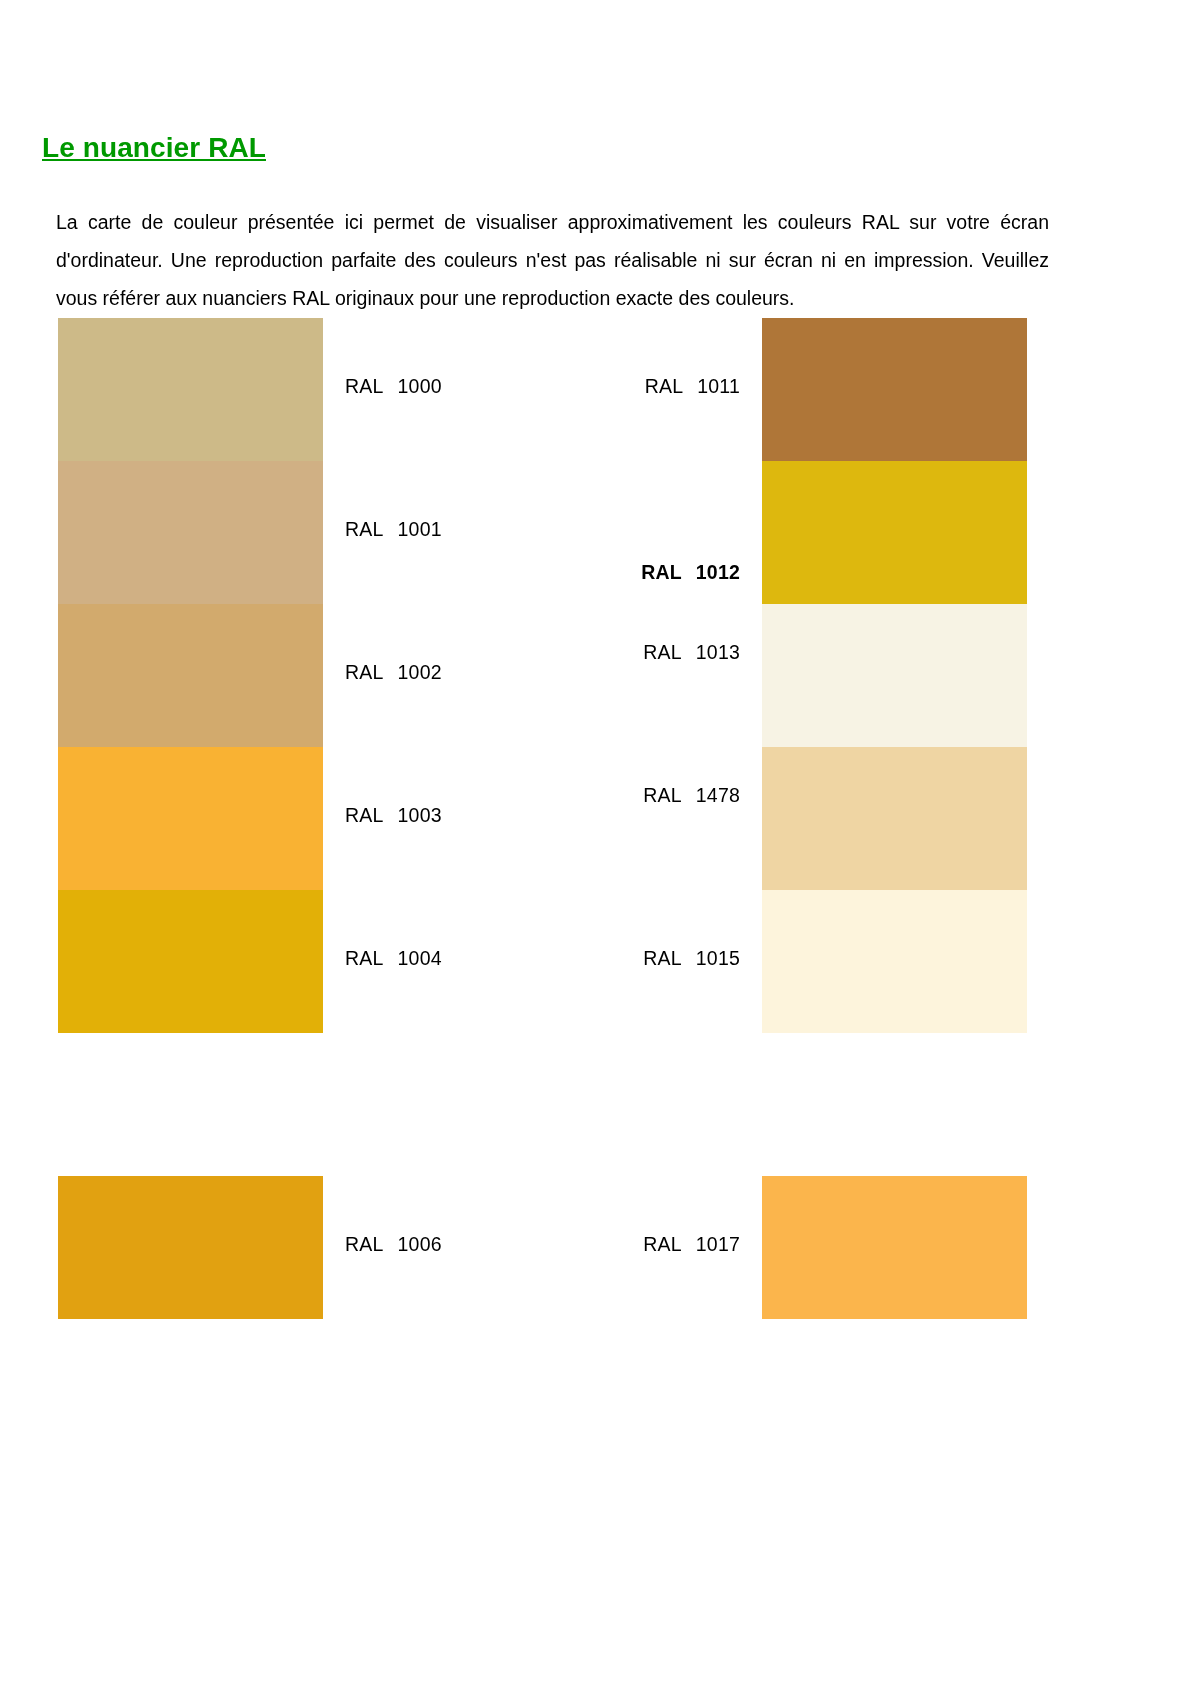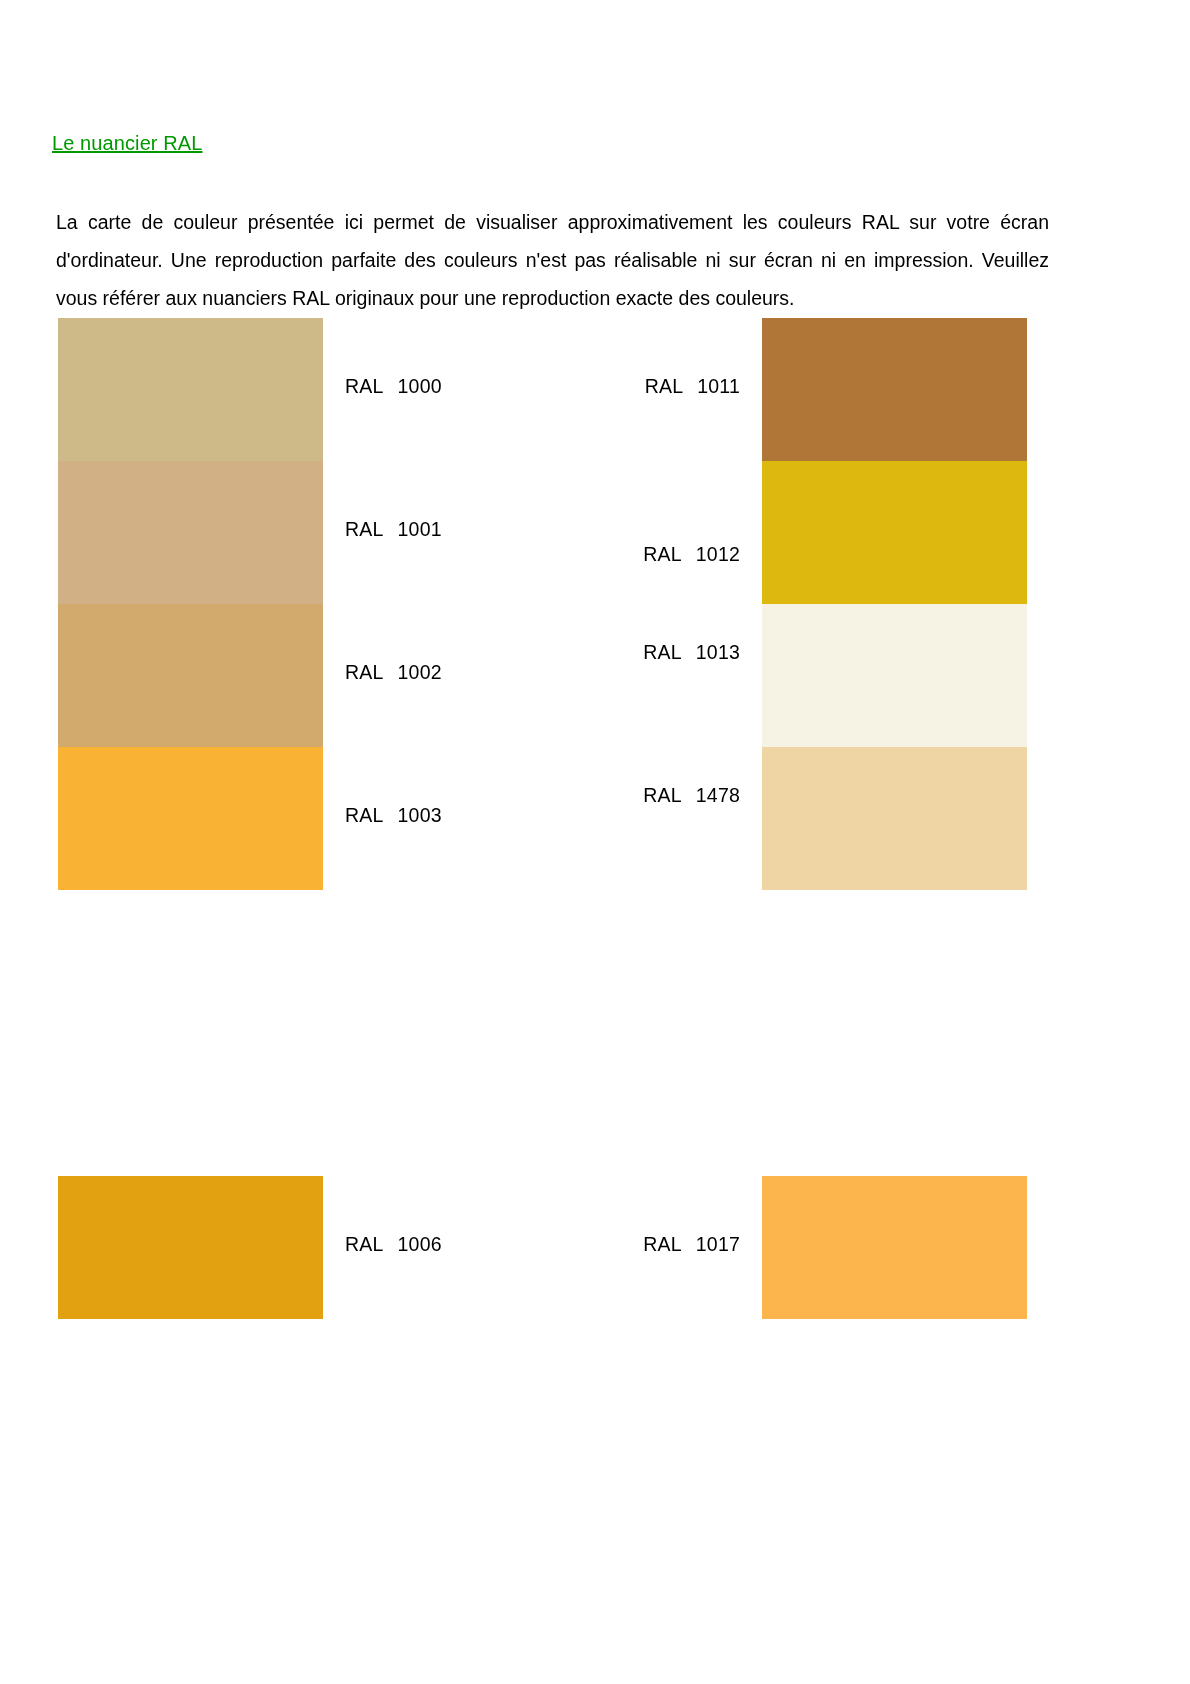--- a/index.html
+++ b/index.html
@@ -21,24 +21,24 @@
     left: 0;
     top: 0;
     width: 1190px;
     height: 1684px;
     background: #ffffff;
   }
 
   
   .doc-title {
     position: absolute;
-    left: 52px;
+    left: 42px;
     top: 132px;
-    font-size: 20px;
-    font-weight: normal;
+    font-size: 28px;
+    font-weight: bold;
     color: #009900;
     text-decoration: underline;
     letter-spacing: 0.1px;
     white-space: nowrap;
   }
 
   
   .intro {
     position: absolute;
     left: 56px;
@@ -109,35 +109,41 @@
   <div class="chart" id="chart">
       <div class="row" style="top: 318px;">
         <div class="swatch left" style="background: rgb(205, 186, 136);"></div>
         <div class="ral-label left-col" style="top: 57px;"><span>RAL</span><span class="code">1000</span></div>
         <div class="ral-label right-col" style="top: 57px;"><span>RAL</span><span class="code">1011</span></div>
         <div class="swatch right" style="background: rgb(175, 118, 56);"></div>
       </div>
       <div class="row" style="top: 461px;">
         <div class="swatch left" style="background: rgb(208, 176, 132);"></div>
         <div class="ral-label left-col" style="top: 57px;"><span>RAL</span><span class="code">1001</span></div>
-        <div class="ral-label right-col" style="top: 82px;"><span>RAL</span><span class="code">1012</span></div>
+        <div class="ral-label right-col" style="top: 100px; font-weight: bold;"><span>RAL</span><span class="code">1012</span></div>
         <div class="swatch right" style="background: rgb(221, 184, 14);"></div>
       </div>
       <div class="row" style="top: 604px;">
         <div class="swatch left" style="background: rgb(210, 170, 109);"></div>
         <div class="ral-label left-col" style="top: 57px;"><span>RAL</span><span class="code">1002</span></div>
         <div class="ral-label right-col" style="top: 37px;"><span>RAL</span><span class="code">1013</span></div>
         <div class="swatch right" style="background: rgb(247, 243, 228);"></div>
       </div>
       <div class="row" style="top: 747px;">
         <div class="swatch left" style="background: rgb(249, 178, 51);"></div>
         <div class="ral-label left-col" style="top: 57px;"><span>RAL</span><span class="code">1003</span></div>
         <div class="ral-label right-col" style="top: 37px;"><span>RAL</span><span class="code">1478</span></div>
         <div class="swatch right" style="background: rgb(239, 213, 163);"></div>
       </div>
+      <div class="row" style="top: 890px;">
+        <div class="swatch left" style="background: rgb(226, 176, 7);"></div>
+        <div class="ral-label left-col" style="top: 57px;"><span>RAL</span><span class="code">1004</span></div>
+        <div class="ral-label right-col" style="top: 57px;"><span>RAL</span><span class="code">1015</span></div>
+        <div class="swatch right" style="background: rgb(253, 244, 220);"></div>
+      </div>
       <div class="row" style="top: 1176px;">
         <div class="swatch left" style="background: rgb(225, 161, 17);"></div>
         <div class="ral-label left-col" style="top: 57px;"><span>RAL</span><span class="code">1006</span></div>
         <div class="ral-label right-col" style="top: 57px;"><span>RAL</span><span class="code">1017</span></div>
         <div class="swatch right" style="background: rgb(251, 181, 76);"></div>
       </div>
     </div>
 
 </div>
 

